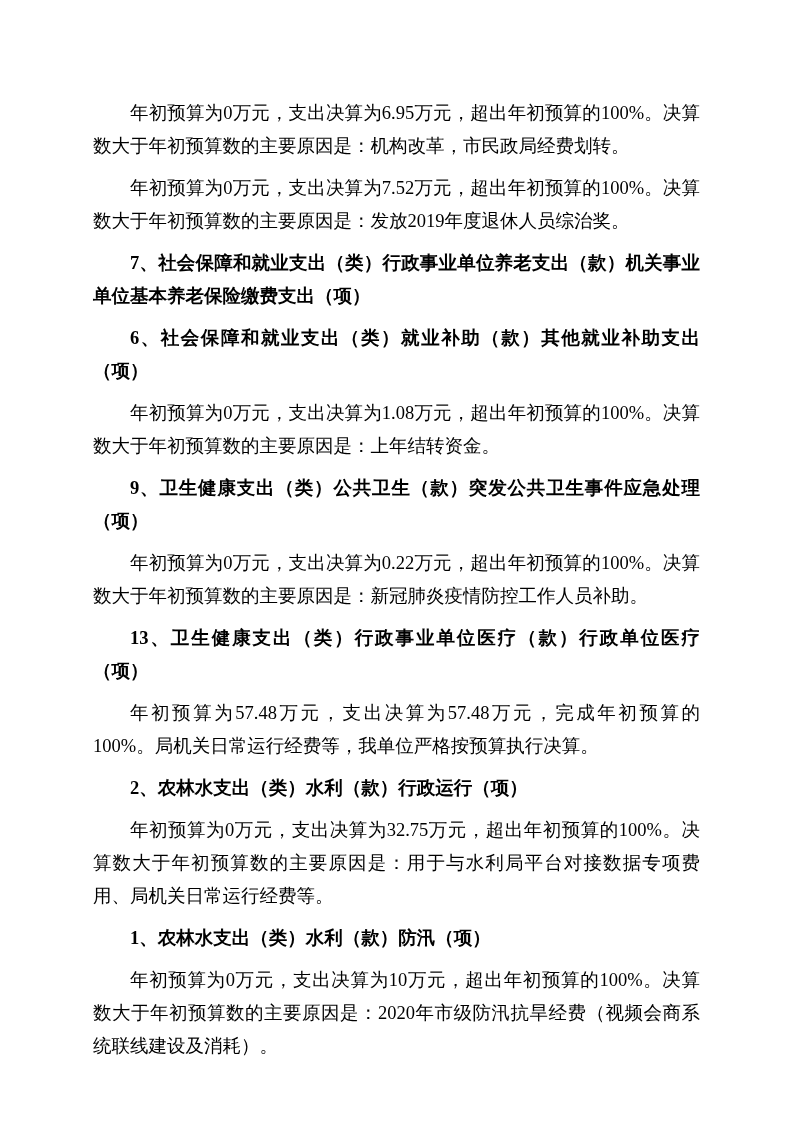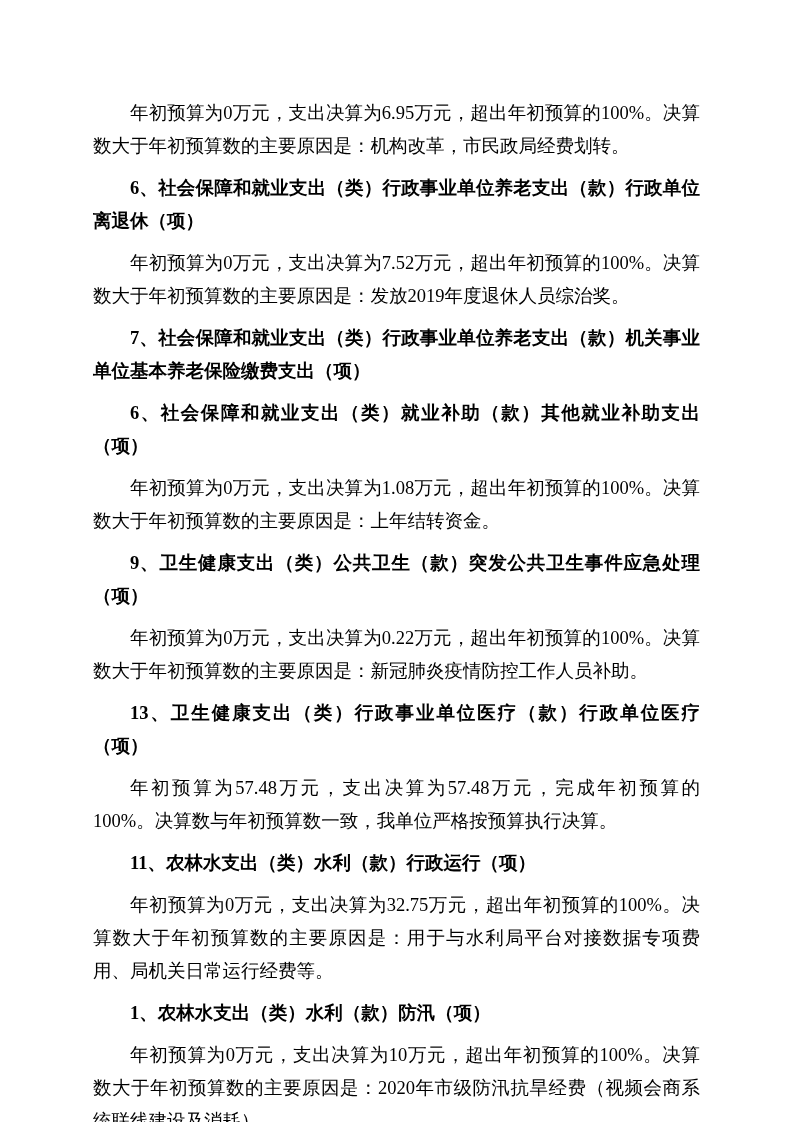--- a/index.html
+++ b/index.html
@@ -38,27 +38,26 @@
   .para {
     text-indent: 2em;
   }
 </style>
 </head>
 <body>
 
 <div class="page">
   <div class="doc-body">
       <p class="para">年初预算为0万元，支出决算为6.95万元，超出年初预算的100%。决算数大于年初预算数的主要原因是：机构改革，市民政局经费划转。</p>
-      <p class="heading">6、社会保障和就业支出（类）行政事业单位养老支出（款）行政单位离退休（项）</p>
       <p class="para">年初预算为0万元，支出决算为7.52万元，超出年初预算的100%。决算数大于年初预算数的主要原因是：发放2019年度退休人员综治奖。</p>
       <p class="heading">7、社会保障和就业支出（类）行政事业单位养老支出（款）机关事业单位基本养老保险缴费支出（项）</p>
       <p class="heading">6、社会保障和就业支出（类）就业补助（款）其他就业补助支出（项）</p>
       <p class="para">年初预算为0万元，支出决算为1.08万元，超出年初预算的100%。决算数大于年初预算数的主要原因是：上年结转资金。</p>
       <p class="heading">9、卫生健康支出（类）公共卫生（款）突发公共卫生事件应急处理（项）</p>
       <p class="para">年初预算为0万元，支出决算为0.22万元，超出年初预算的100%。决算数大于年初预算数的主要原因是：新冠肺炎疫情防控工作人员补助。</p>
       <p class="heading">13、卫生健康支出（类）行政事业单位医疗（款）行政单位医疗（项）</p>
-      <p class="para">年初预算为57.48万元，支出决算为57.48万元，完成年初预算的100%。决算数与年初预算数一致，我单位严格按预算执行决算。</p>
-      <p class="heading">11、农林水支出（类）水利（款）行政运行（项）</p>
+      <p class="para">年初预算为57.48万元，支出决算为57.48万元，完成年初预算的100%。局机关日常运行经费等，我单位严格按预算执行决算。</p>
+      <p class="heading">2、农林水支出（类）水利（款）行政运行（项）</p>
       <p class="para">年初预算为0万元，支出决算为32.75万元，超出年初预算的100%。决算数大于年初预算数的主要原因是：用于与水利局平台对接数据专项费用、局机关日常运行经费等。</p>
       <p class="heading">1、农林水支出（类）水利（款）防汛（项）</p>
       <p class="para">年初预算为0万元，支出决算为10万元，超出年初预算的100%。决算数大于年初预算数的主要原因是：2020年市级防汛抗旱经费（视频会商系统联线建设及消耗）。</p>
     </div>
 </div>
 
 </body></html>

